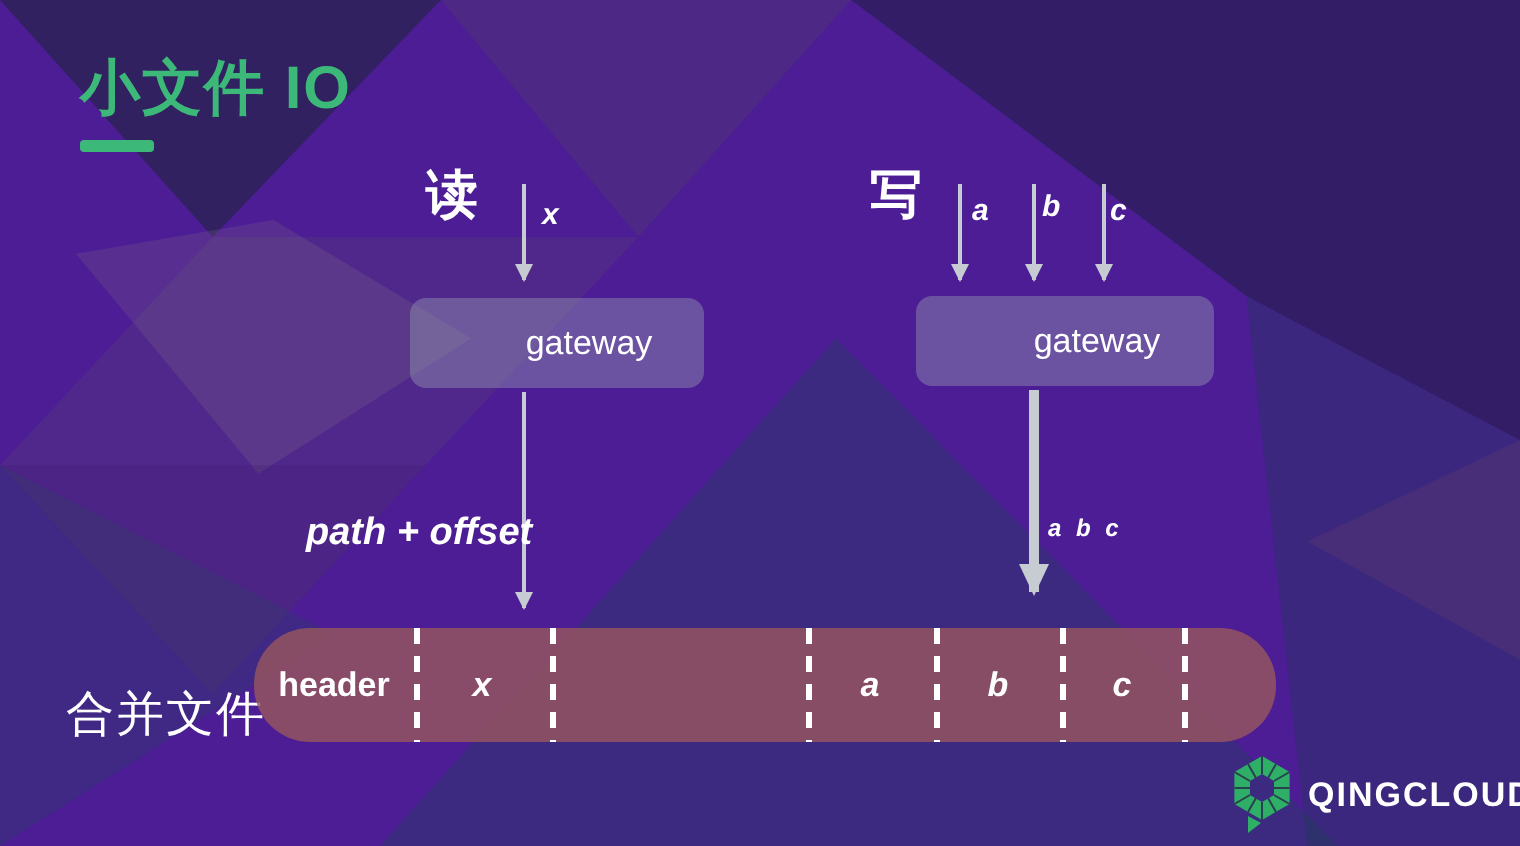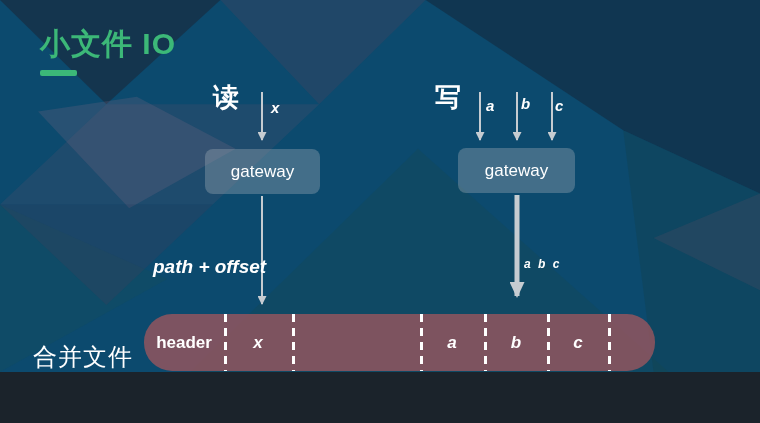--- a/index.html
+++ b/index.html
@@ -2,22 +2,22 @@
 <html><head>
 <meta charset="utf-8">
 <style>
   html,body{margin:0;padding:0;}
   body{
     font-family:"Liberation Sans","DejaVu Sans",sans-serif;
     background:#1b232b;
   }
   .slide{
     position:relative;
-    width:760px;height:372px;
-    background:#0c4a6e;
+    width:760px;height:423px;
+    background:#4c1d95;
     overflow:hidden;
   }
   
   .facet{position:absolute;inset:0;pointer-events:none;}
   .f1{background:rgba(28,36,52,.55);clip-path:polygon(0% 0%,29% 0%,14% 28%);}
   .f2{background:rgba(80,66,92,.30);clip-path:polygon(29% 0%,56% 0%,42% 28%);}
   .f3{background:rgba(96,84,110,.22);clip-path:polygon(14% 28%,42% 28%,28% 55%,0% 55%);}
   .f4{background:rgba(122,102,132,.25);clip-path:polygon(5% 30%,18% 26%,31% 40%,17% 56%);}
   .f5{background:rgba(22,32,46,.45);clip-path:polygon(56% 0%,100% 0%,100% 52%,82% 35%);}
   .f6{background:rgba(23,72,78,.30);clip-path:polygon(25% 100%,55% 40%,88% 100%);}
@@ -50,41 +50,41 @@
   .la{left:486px;top:97px;}
   .lb{left:521px;top:95px;}
   .lc{left:555px;top:97px;}
 
   
   .gateway{
     position:absolute;height:45px;
     background:rgba(158,170,181,.38);
     border-radius:8px;
     display:flex;align-items:center;justify-content:center;
-    color:#fff;font-size:17px;
+    color:#fff;font-size:17px;padding-left:32px;
   }
   .gw-left{left:205px;top:149px;width:115px;}
   .gw-right{left:458px;top:148px;width:117px;}
 
   
   .arrow-note{
     position:absolute;color:#fff;font-weight:bold;font-style:italic;margin-top:28px;
   }
   .note-path{left:153px;top:228px;font-size:19px;}
   .note-abc{left:524px;top:229px;font-size:12px;letter-spacing:2px;}
 
   .arrows{position:absolute;left:0;top:0;pointer-events:none;}
 
   
   .merged-label{
     position:absolute;left:33px;top:341px;
     color:#fff;font-size:24px;font-weight:400;letter-spacing:1px;
   }
   .bar{
-    position:absolute;left:144px;top:314px;
+    position:absolute;left:127px;top:314px;
     width:511px;height:57px;
     background:rgba(150,85,94,.82);
     border-radius:28px;
   }
   .divider{
     position:absolute;top:0;width:3px;height:57px;
     background:repeating-linear-gradient(to bottom,#fff 0 8px,transparent 8px 14px);
   }
   .d1{left:80px;} .d2{left:148px;} .d3{left:276px;}
   .d4{left:340px;} .d5{left:403px;} .d6{left:464px;}

